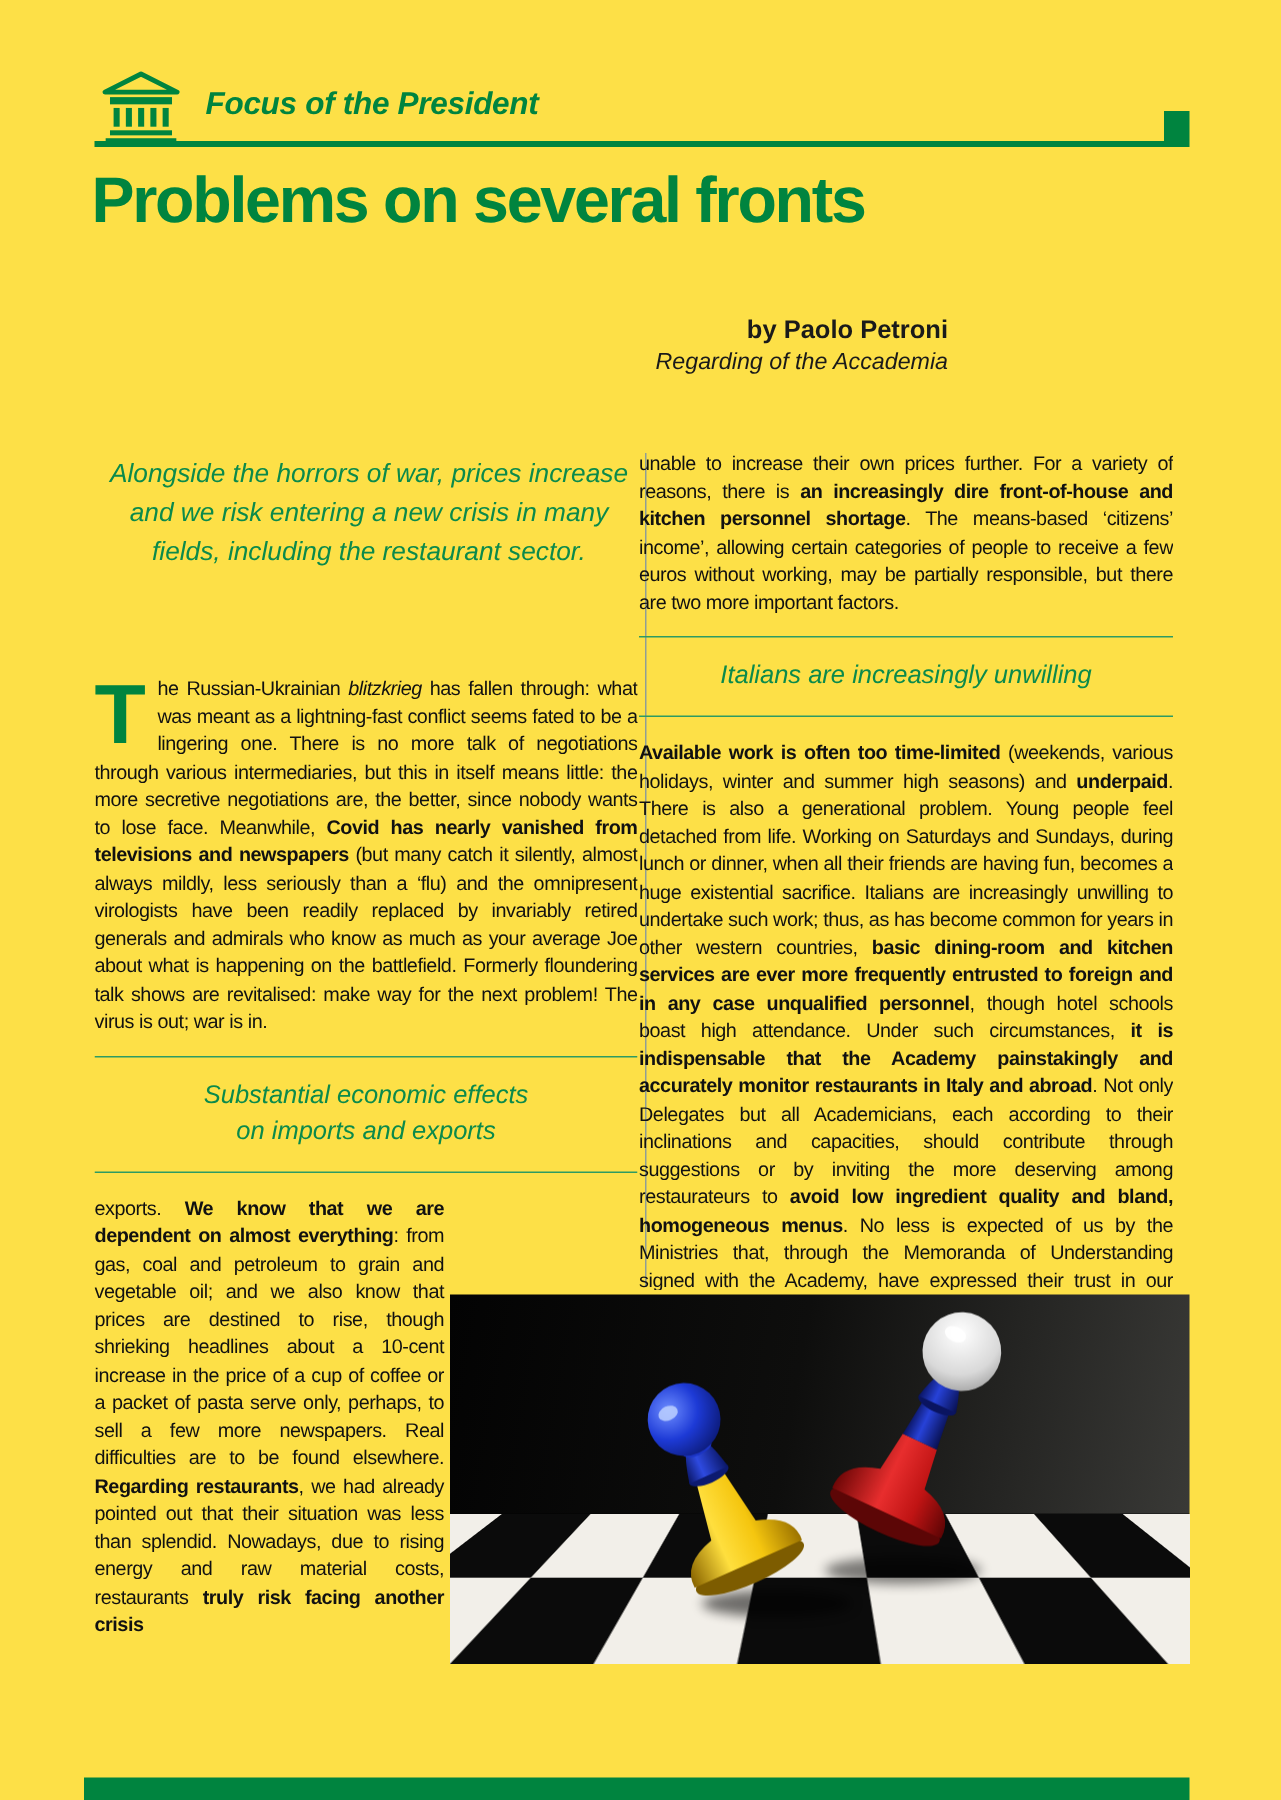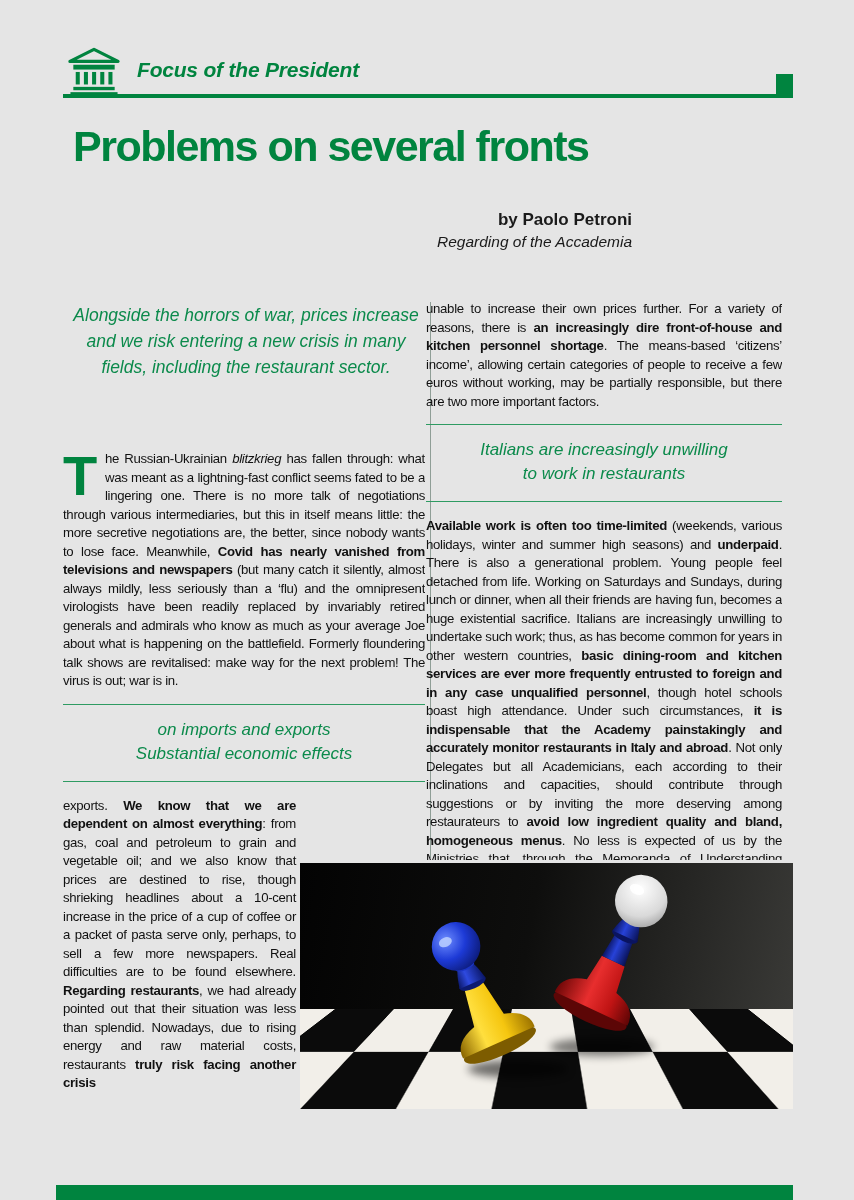--- a/index.html
+++ b/index.html
@@ -1,17 +1,17 @@
 <!DOCTYPE html>
 <html><head>
 <meta charset="utf-8">
 <style>
   html,body { margin:0; padding:0; background:#ffffff; }
   .page {
-    position:relative; width:854px; height:1200px; background:#e5e5e5;
+    position:relative; width:854px; height:1200px; background:#fde047;
     font-family:"Liberation Sans", sans-serif; color:#111; overflow:hidden;
   }
   
   .kicker-row { position:absolute; left:63px; top:46px; width:730px; height:50px; }
   .temple { position:absolute; left:2px; top:0; }
   .kicker { position:absolute; left:74px; top:12px; font-size:21px; font-weight:700; font-style:italic; color:#00843f; letter-spacing:-0.2px; }
   .header-line { position:absolute; left:63px; top:94px; width:730px; height:4px; background:#00843f; }
   .header-square { position:absolute; left:776px; top:74px; width:17px; height:20px; background:#00843f; }
   .headline { position:absolute; left:61px; top:110px; font-size:43px; font-weight:700; color:#00843f; letter-spacing:-1.5px; }
   .byline { position:absolute; left:437px; top:210px; }
@@ -77,50 +77,49 @@
         <rect x="45" y="27" width="4.2" height="13" fill="#00843f"></rect>
         <rect x="8.5" y="42.5" width="43" height="3.5" fill="#00843f"></rect>
         <rect x="5.5" y="48" width="49" height="4" fill="#00843f"></rect>
       </svg>
     </div>
     <div class="kicker">Focus of the President</div>
   </div>
   <div class="header-line"></div>
   <div class="header-square"></div>
 
-  <h1 class="headline" style="margin:12px;">Problems on several fronts</h1>
+  <h1 class="headline" style="margin:0;">Problems on several fronts</h1>
 
   <div class="byline">
     <div class="author">by Paolo Petroni</div>
     <div class="role">Regarding of the Accademia</div>
   </div>
 
   <div class="col-divider"></div>
 
   <div class="col-left">
     <div class="lead-quote">Alongside the horrors of war, prices increase and we risk entering a new crisis in many fields, including the restaurant sector.</div>
 
     <div class="body-text">
       <span class="dropcap">T</span><span><span>he Russian-Ukrainian </span><span class="i">blitzkrieg</span><span> has fallen through: what was meant as a lightning-fast conflict seems fated to be a lingering one. There is no more talk of negotiations through various intermediaries, but this in itself means little: the more secretive negotiations are, the better, since nobody wants to lose face. Meanwhile, </span><span class="b">Covid has nearly vanished from televisions and newspapers</span><span> (but many catch it silently, almost always mildly, less seriously than a ‘flu) and the omnipresent virologists have been readily replaced by invariably retired generals and admirals who know as much as your average Joe about what is happening on the battlefield. Formerly floundering talk shows are revitalised: make way for the next problem! The virus is out; war is in.</span></span>
     </div>
 
     <div class="subhead">
+      <div>Substantial economic effects</div>
       <div>on imports and exports</div>
-      <div>Substantial economic effects</div>
     </div>
 
     <div class="body-text wrap-narrow"><span>exports. </span><span class="b">We know that we are dependent on almost everything</span><span>: from gas, coal and petroleum to grain and vegetable oil; and we also know that prices are destined to rise, though shrieking headlines about a 10-cent increase in the price of a cup of coffee or a packet of pasta serve only, perhaps, to sell a few more newspapers. Real difficulties are to be found elsewhere. </span><span class="b">Regarding restaurants</span><span>, we had already pointed out that their situation was less than splendid. Nowadays, due to rising energy and raw material costs, restaurants </span><span class="b">truly risk facing another crisis</span></div>
   </div>
 
   <div class="col-right">
     <div class="body-text"><span>unable to increase their own prices further. For a variety of reasons, there is </span><span class="b">an increasingly dire front-of-house and kitchen personnel shortage</span><span>. The means-based ‘citizens’ income’, allowing certain categories of people to receive a few euros without working, may be partially responsible, but there are two more important factors.</span></div>
 
     <div class="subhead">
       <div>Italians are increasingly unwilling</div>
-      <div>to work in restaurants</div>
     </div>
 
     <div class="body-text rc-para2"><span class="b">Available work is often too time-limited</span><span> (weekends, various holidays, winter and summer high seasons) and </span><span class="b">underpaid</span><span>. There is also a generational problem. Young people feel detached from life. Working on Saturdays and Sundays, during lunch or dinner, when all their friends are having fun, becomes a huge existential sacrifice. Italians are increasingly unwilling to undertake such work; thus, as has become common for years in other western countries, </span><span class="b">basic dining-room and kitchen services are ever more frequently entrusted to foreign and in any case unqualified personnel</span><span>, though hotel schools boast high attendance. Under such circumstances, </span><span class="b">it is indispensable that the Academy painstakingly and accurately monitor restaurants in Italy and abroad</span><span>. Not only Delegates but all Academicians, each according to their inclinations and capacities, should contribute through suggestions or by inviting the more deserving among restaurateurs to </span><span class="b">avoid low ingredient quality and bland, homogeneous menus</span><span>. No less is expected of us by the Ministries that, through the Memoranda of Understanding signed with the Academy, have expressed their trust in our institution.</span></div>
   </div>
 
   <div class="photo">
     <div class="floor"></div>
     <div class="horizon-fade"></div>
     <svg class="pawns" width="493" height="246" viewBox="0 0 493 246">
       <defs>

